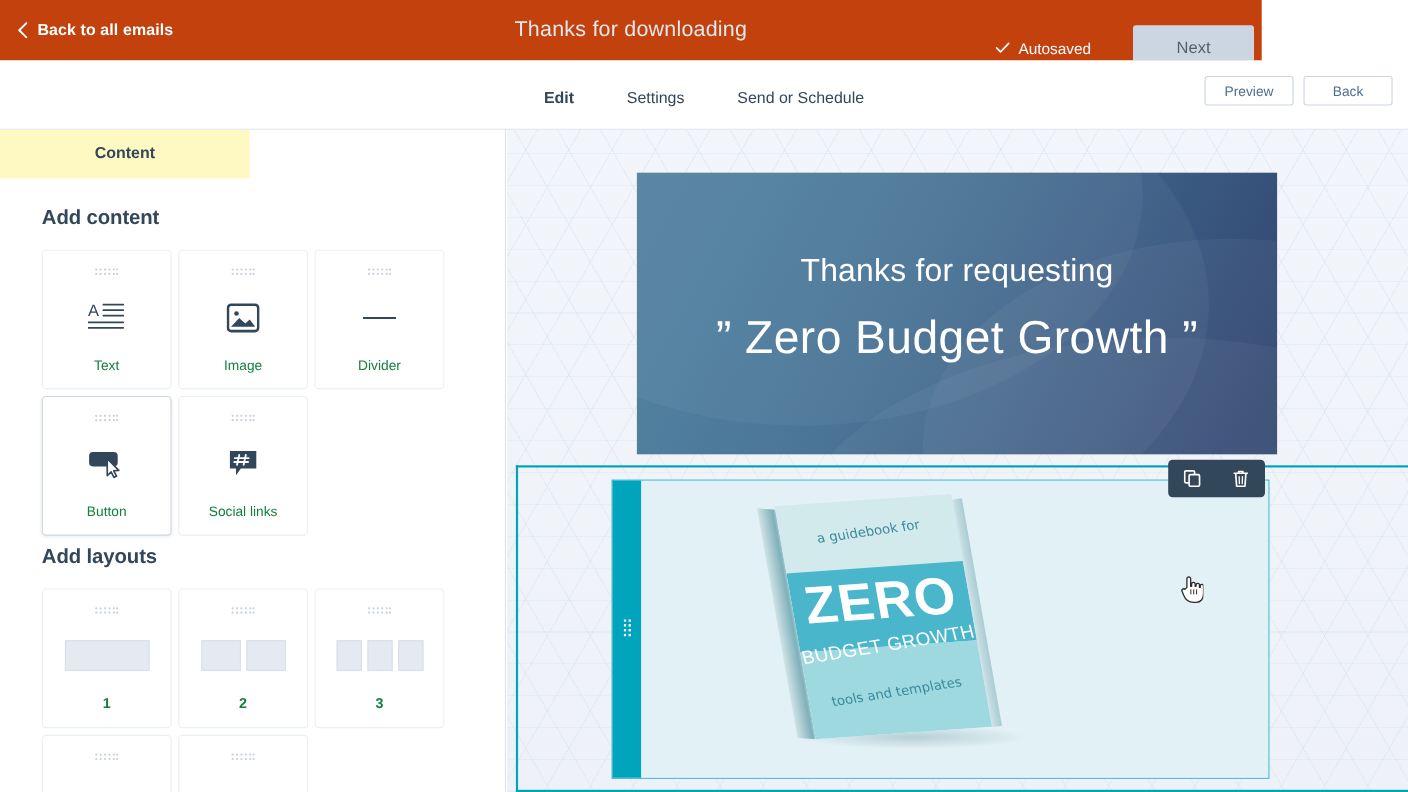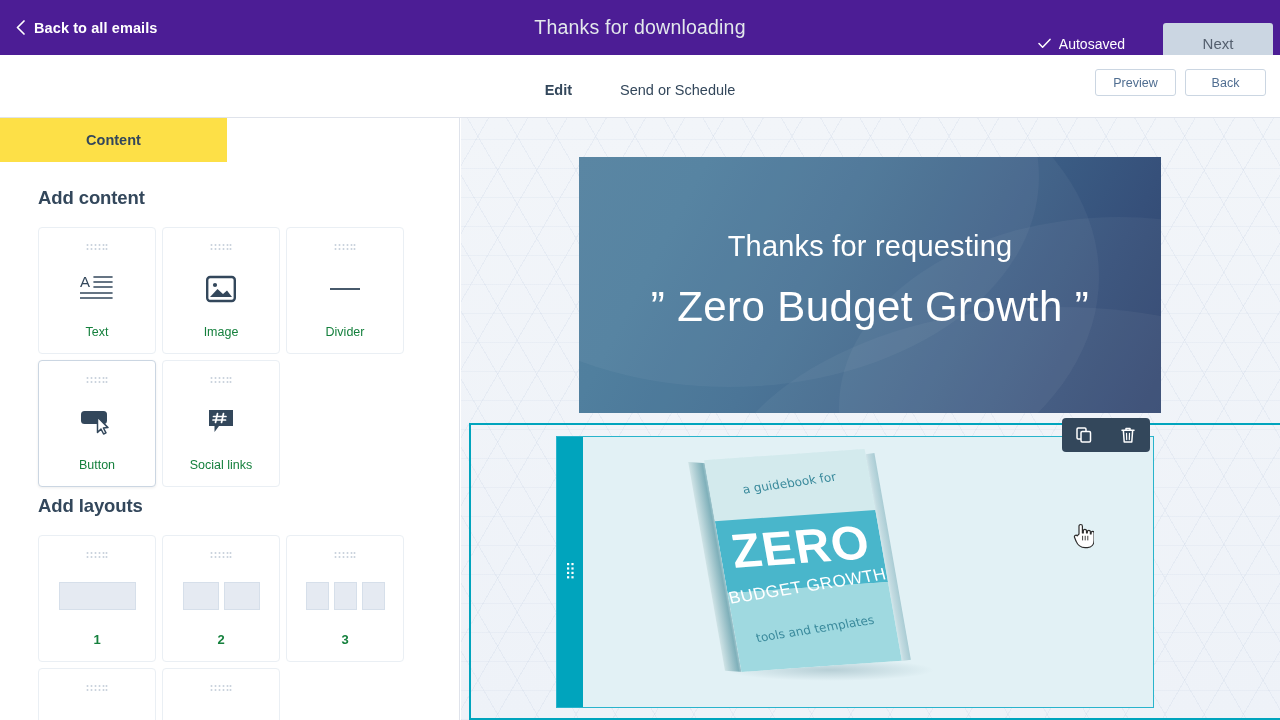--- a/index.html
+++ b/index.html
@@ -6,22 +6,22 @@
   html, body {
     width: 1280px; height: 720px;
     overflow: hidden;
     font-family: "Liberation Sans", sans-serif;
     background: #ffffff;
   }
 
   
   .top-header {
     position: absolute; top: 0; left: 0;
-    width: 1280px; height: 55px;
-    background: #4c1d95;
+    width: 1147px; height: 55px;
+    background: #c2410c;
     display: flex; align-items: center;
   }
   .back-link {
     display: flex; align-items: center; gap: 9px;
     margin-left: 16px;
     color: #ffffff;
     font-size: 14.5px; font-weight: 600;
     letter-spacing: .1px;
     cursor: pointer;
   }
@@ -109,21 +109,21 @@
   }
   .side-tabs { display: flex; height: 45px; position: relative; }
   .side-tab {
     flex: 0 0 227px;
     display: flex; align-items: center; justify-content: center;
     font-size: 14.5px;
     cursor: pointer;
     height: 45px;
   }
   .side-tab.active {
-    background: #fde047;
+    background: #fef9c3;
     color: #33475b; font-weight: 700;
     border-bottom: 1px solid transparent;
   }
   .side-tab.inactive {
     background: #f5f8fa;
     color: #516f90; font-weight: 400;
     border: 1px solid #dfe3eb;
     border-top: none;
     border-right: none;
   }
@@ -348,20 +348,23 @@
       <span>Autosaved</span>
     </div>
     <button class="next-btn">Next</button>
   </div>
 </div>
 
 <div class="tab-bar">
   <div class="tabs">
     <div class="tab active">
       <span>Edit</span>
+    </div>
+    <div class="tab inactive">
+      <span>Settings</span>
     </div>
     <div class="tab inactive">
       <span>Send or Schedule</span>
     </div>
   </div>
   <div class="tabbar-right">
     <button class="ghost-btn">Preview</button>
     <button class="ghost-btn">Back</button>
   </div>
 </div>

